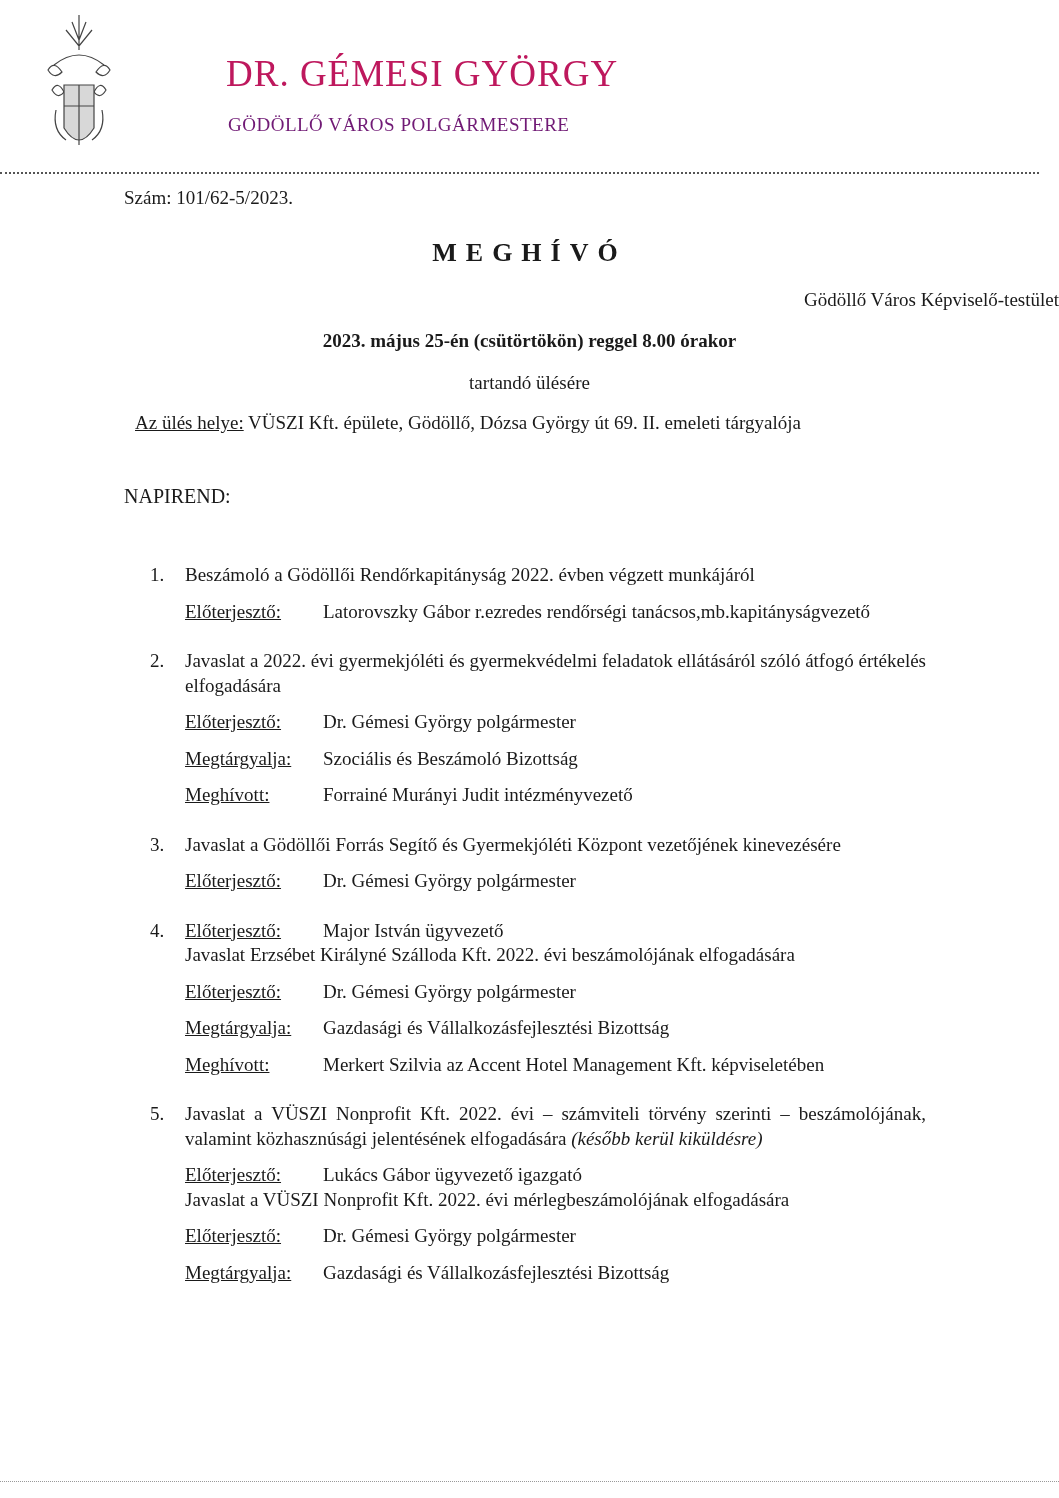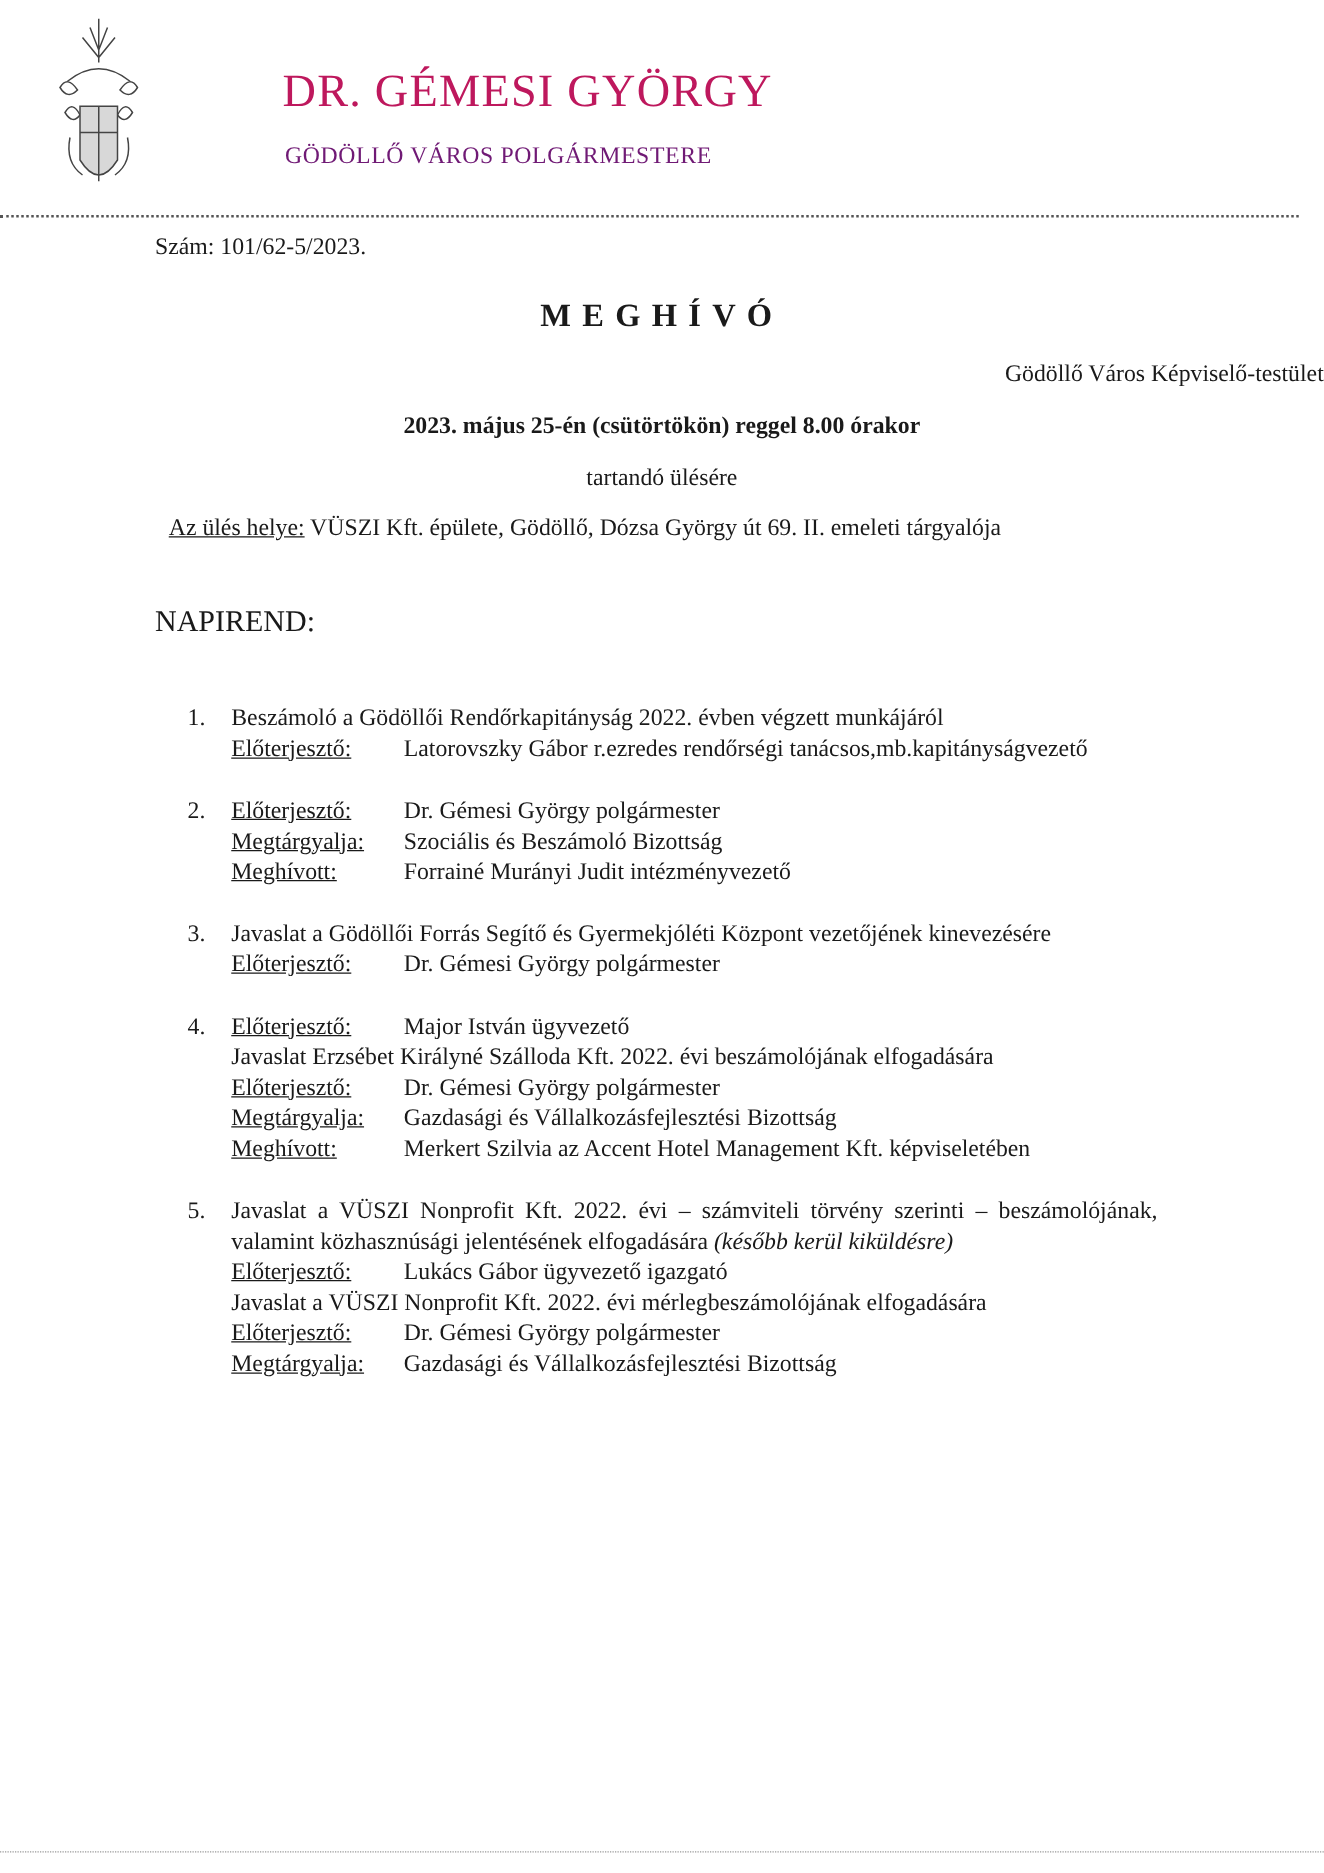--- a/index.html
+++ b/index.html
@@ -23,26 +23,26 @@
   .title {
     position: absolute; left: 0; width: 1059px; top: 238px; text-align: center;
     font-size: 26px; font-weight: bold; letter-spacing: 9px;
   }
   .center-line { position: absolute; left: 0; width: 1059px; text-align: center; font-size: 19px; }
   .l1 { top: 289px; text-align: right; }
   .l2 { top: 330px; font-weight: bold; }
   .l3 { top: 372px; }
   .venue { position: absolute; left: 135px; top: 412px; font-size: 19px; font-weight: normal; }
   .venue .lbl { text-decoration: underline; }
-  .napirend { position: absolute; left: 124px; top: 485px; font-size: 24px; }
+  .napirend { position: absolute; left: 124px; top: 485px; font-size: 20px; }
   .agenda { position: absolute; left: 150px; top: 563px; width: 776px; font-size: 19px; line-height: 24.5px; }
   .item { position: relative; padding-left: 35px; margin-bottom: 25px; }
   .item .num { position: absolute; left: 0; top: 0; }
   .item .ttl { text-align: justify; }
-  .row { display: flex; }
+  .row { display: flex; margin-top: 12px; }
   .row .k { width: 138px; flex: none; }
   .row .k span { text-decoration: underline; }
   .em { font-style: italic; margin-top: 20px; }
   .footer-dots {
     position: absolute; left: 0; right: 0; top: 1481px; height: 0; border-top: 1px dotted #999;
   }
 </style>
 </head>
 <body>
 
@@ -84,20 +84,21 @@
     <span class="num">1.</span>
     <div class="ttl">Beszámoló a Gödöllői Rendőrkapitányság 2022. évben végzett munkájáról</div>
     <div class="row">
       <div class="k"><span>Előterjesztő:</span></div>
       <div>Latorovszky Gábor r.ezredes rendőrségi tanácsos,mb.kapitányságvezető</div>
     </div>
   </div>
 
   <div class="item">
     <span class="num">2.</span>
+    <div class="ttl">Javaslat a 2022. évi gyermekjóléti és gyermekvédelmi feladatok ellátásáról szóló átfogó értékelés elfogadására</div>
     <div class="row">
       <div class="k"><span>Előterjesztő:</span></div>
       <div>Dr. Gémesi György polgármester</div>
     </div>
     <div class="row">
       <div class="k"><span>Megtárgyalja:</span></div>
       <div>Szociális és Beszámoló Bizottság</div>
     </div>
     <div class="row">
       <div class="k"><span>Meghívott:</span></div>

